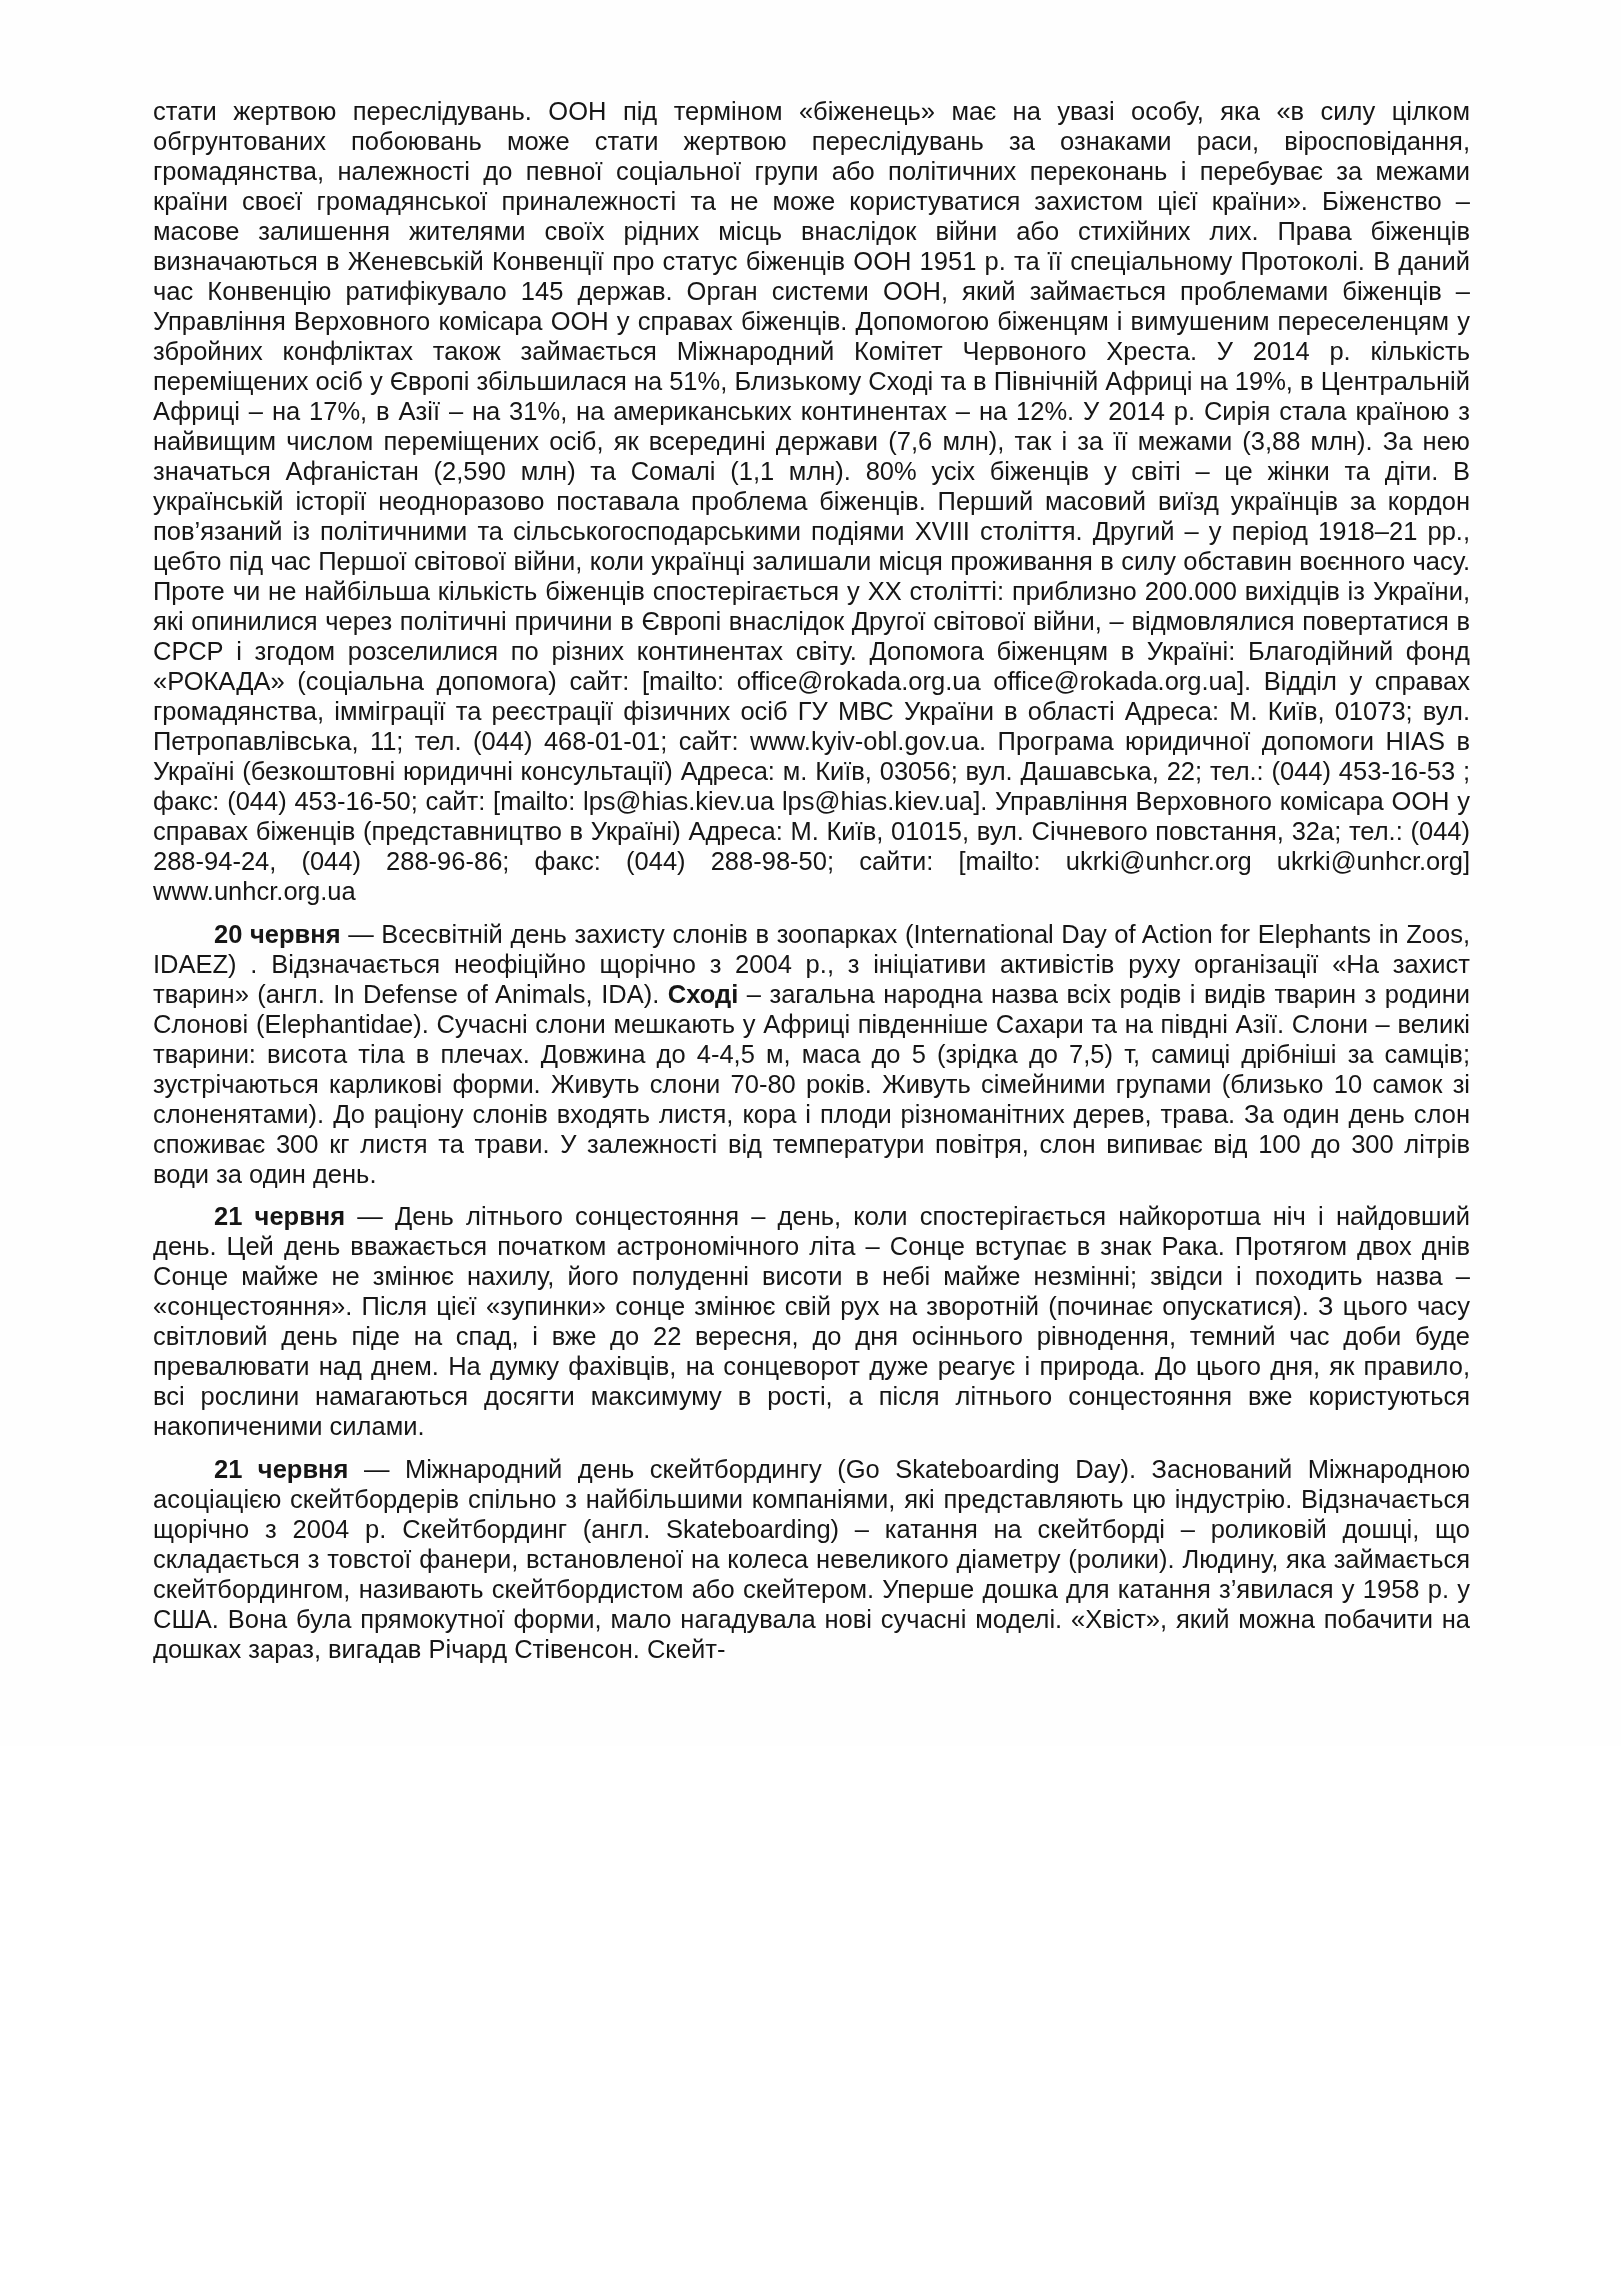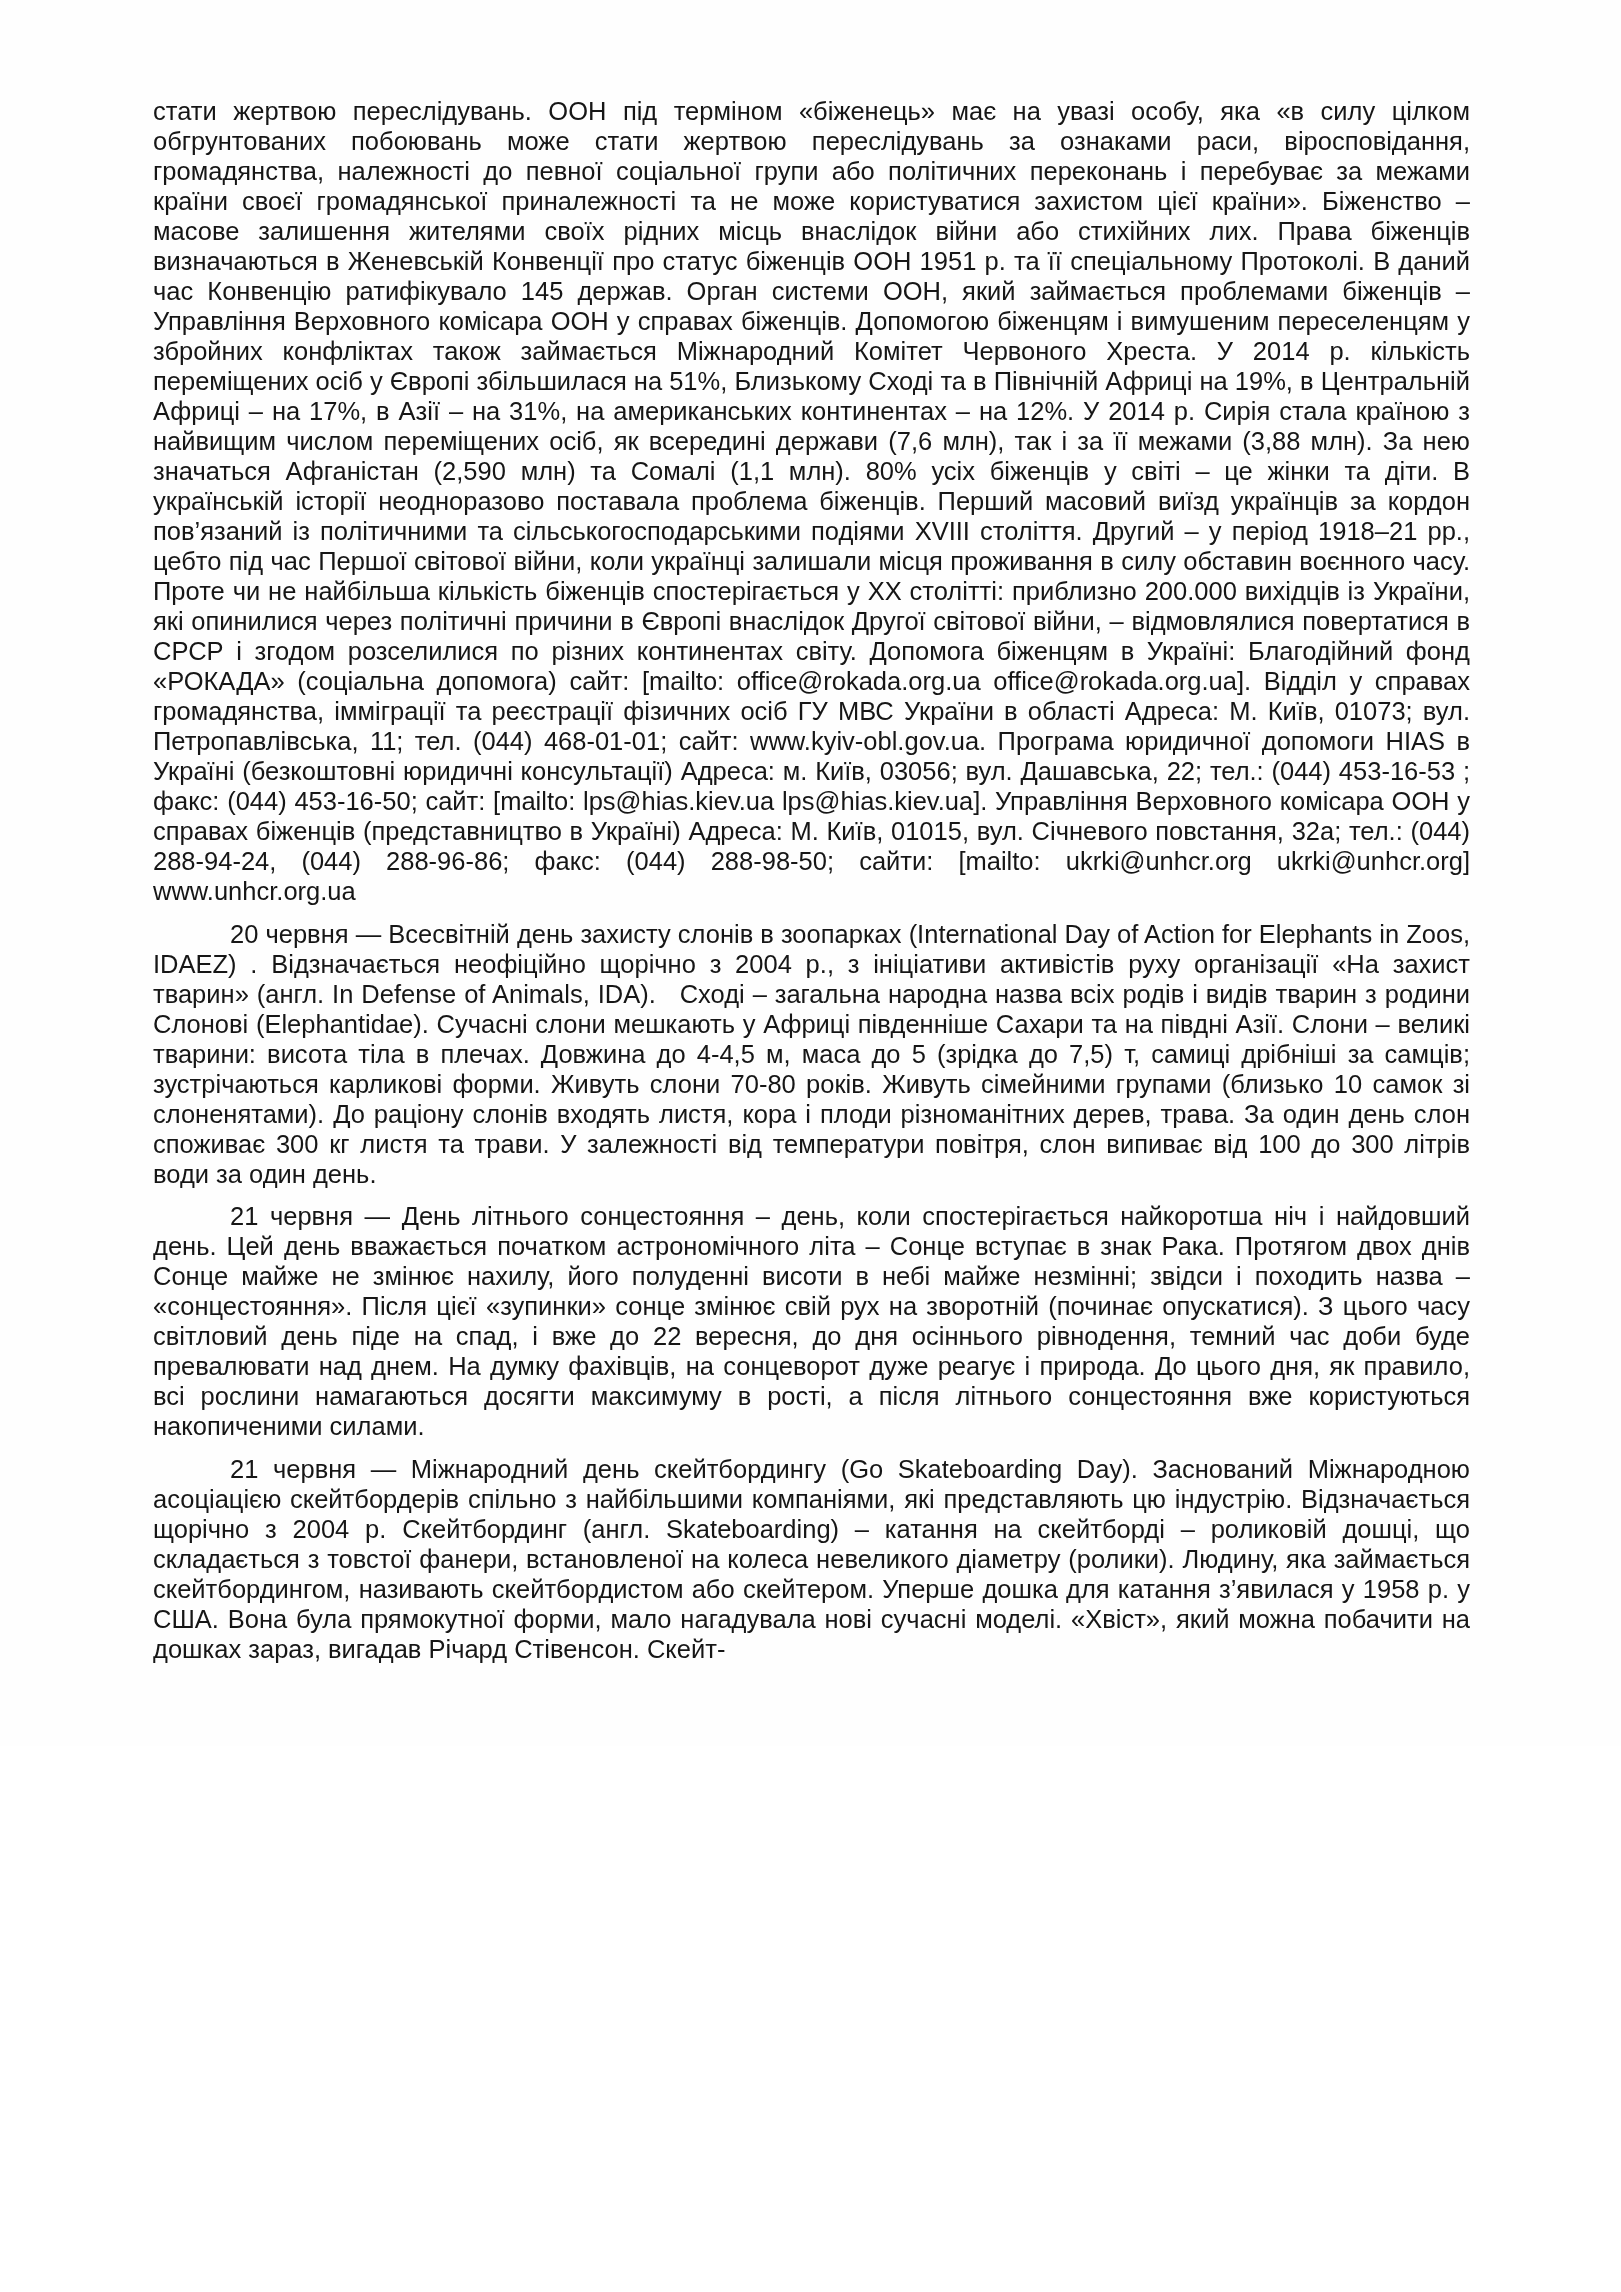--- a/index.html
+++ b/index.html
@@ -18,21 +18,21 @@
     left: 153px;
     top: 96px;
     width: 1317px;
     font-size: 25.5px;
     line-height: 30px;
     text-align: justify;
     text-justify: inter-word;
   }
   .para { margin: 0 0 12.7px 0; }
   .para.indent { text-indent: 61px; }
-  .lead { font-weight: normal; margin-left: 16px; }
+  .lead { font-weight: bold; }
   .page-number {
     position: absolute;
     top: 1931px;
     left: 0;
     width: 100%;
     text-align: center;
     font-size: 24.5px;
     line-height: 29px;
     color: #161616;
   }

